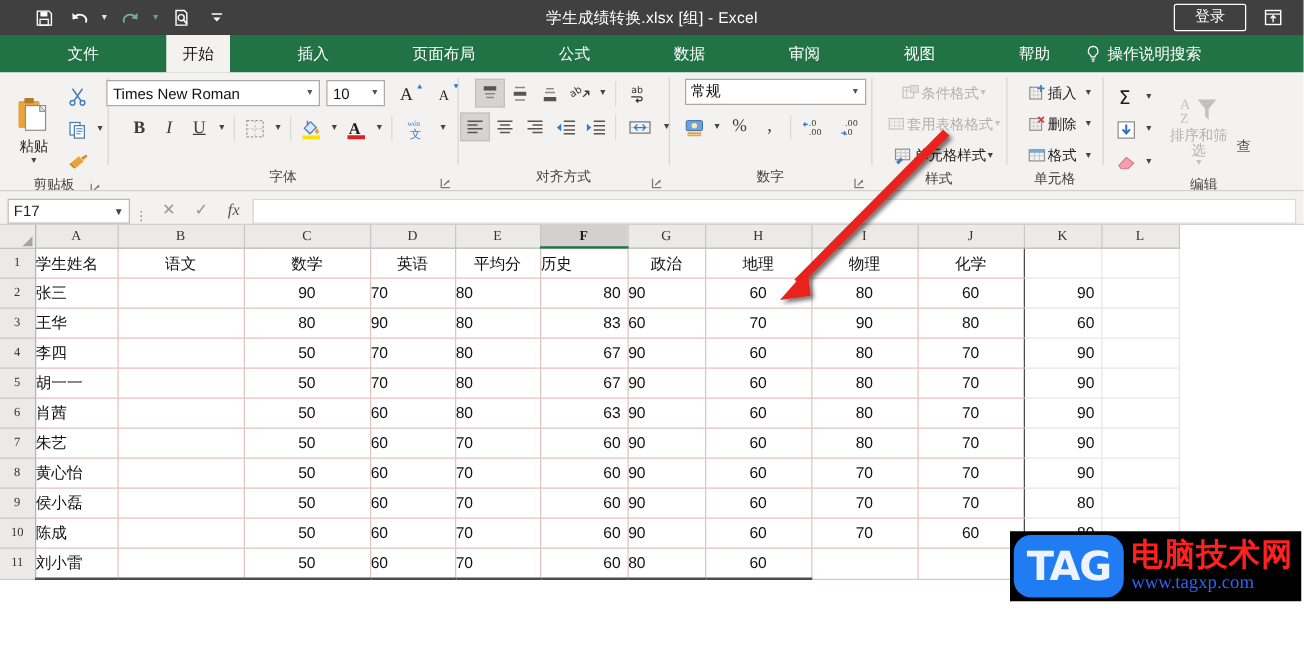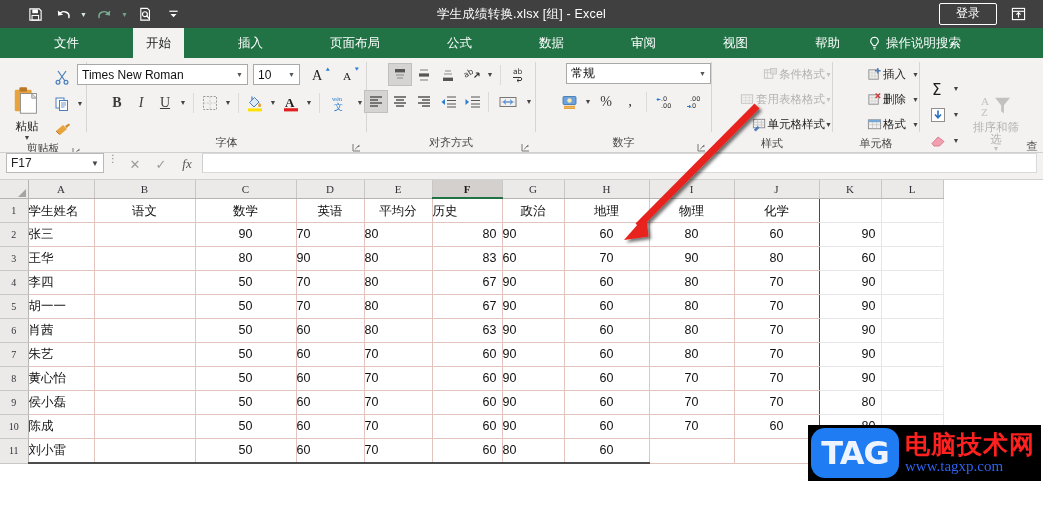--- a/index.html
+++ b/index.html
@@ -46,21 +46,21 @@
   .tab.active { background:#f3f2f1; color:#1a1a1a; }
   .tellme { display:flex; align-items:center; gap:5px; padding:0 10px 0 14px; color:#ffffff; font-size:12.5px;}
   .bulb { width:14px;height:16px;display:flex;align-items:center;justify-content:center; }
 
   
   #ribbon {
     height:95px; background:#f3f2f1; border-bottom:1px solid #d2d0ce;
     display:flex; position:relative; overflow:hidden;
   }
   .group { position:relative; display:flex; flex-direction:column; height:100%; }
-  .group-body { flex:1; display:flex; align-items:flex-end; padding-top:5px; }
+  .group-body { flex:1; display:flex; align-items:center; padding-top:5px; }
   .group-label {
     height:17px; text-align:center; font-size:11px; color:#444; line-height:15px; position:relative;
   }
   .group-sep { width:1px; background:#d7d5d3; margin:4px 0 20px; }
   .dlg-launch { position:absolute; right:5px; bottom:2px; width:9px; height:9px; color:#666; }
 
   .big-btn { display:flex; flex-direction:column; align-items:center; width:54px; padding-top:2px; }
   .big-ico { height:34px; display:flex; align-items:flex-end; justify-content:center; }
   .big-lbl { font-size:11.5px; margin-top:2px; color:#222; }
   .big-caret { font-size:7px; color:#444; margin-top:0px; }
@@ -83,21 +83,21 @@
 
   .txt-btn { display:flex; align-items:center; gap:0; height:23px; font-size:11.5px; color:#222; }
   .txt-btn.disabled { color:#b3b1af; }
   .txt-btn .gi { width:17px; height:17px; display:flex;align-items:center;justify-content:center;}
 
   .edit-big { display:flex; flex-direction:column; align-items:center; width:52px; }
   .edit-big .eb-ico { height:32px; display:flex; align-items:flex-end; justify-content:center;}
   .edit-big .eb-lbl { font-size:11.5px; color:#b3b1af; text-align:center; line-height:12px;}
 
   
-  #fbar { height:27px; background:#f3f2f1; display:flex; align-items:flex-start; border-bottom:1px solid #d2d0ce; }
+  #fbar { height:27px; background:#f3f2f1; display:flex; align-items:flex-end; border-bottom:1px solid #d2d0ce; }
   #namebox {
     width:98px; height:20px; margin-left:6px; background:#fff; border:1px solid #b9b9b9;
     display:flex; align-items:center; padding:0 4px; font-size:12px;
   }
   #namebox .nv { flex:1; }
   #namebox .nb { font-size:8px; color:#444; }
   .fb-dots { width:18px; text-align:center; color:#8a8a8a; font-size:10px; letter-spacing:0;}
   .fb-ico { width:26px; height:22px; display:flex; align-items:center; justify-content:center; color:#9b9b9b; font-size:13px;}
   #fbinput { flex:1; height:20px; margin:0 6px 0 2px; background:#fff; border:1px solid #d9d9d9; border-left:1px solid #cfcfcf;}
 
@@ -620,20 +620,21 @@
             </svg>
         </span>
         <span class="eb-lbl">排序和筛选</span>
         <span style="font-size:7px;color:#c3c1bf;">▼</span>
       </div>
       <div class="edit-big" style="width:16px;margin-left:2px;">
         <span class="eb-ico"></span>
         <span class="eb-lbl" style="color:#5a5a5a;">查</span>
       </div>
     </div>
+    <div class="group-label" style="width:160px;">编辑</div>
   </div>
 </div>
 
 <div id="fbar">
   <div id="namebox">
     <span class="nv">F17</span>
     <span class="nb">▼</span>
   </div>
   <div class="fb-dots">⋮</div>
   <div class="fb-ico">✕</div>

